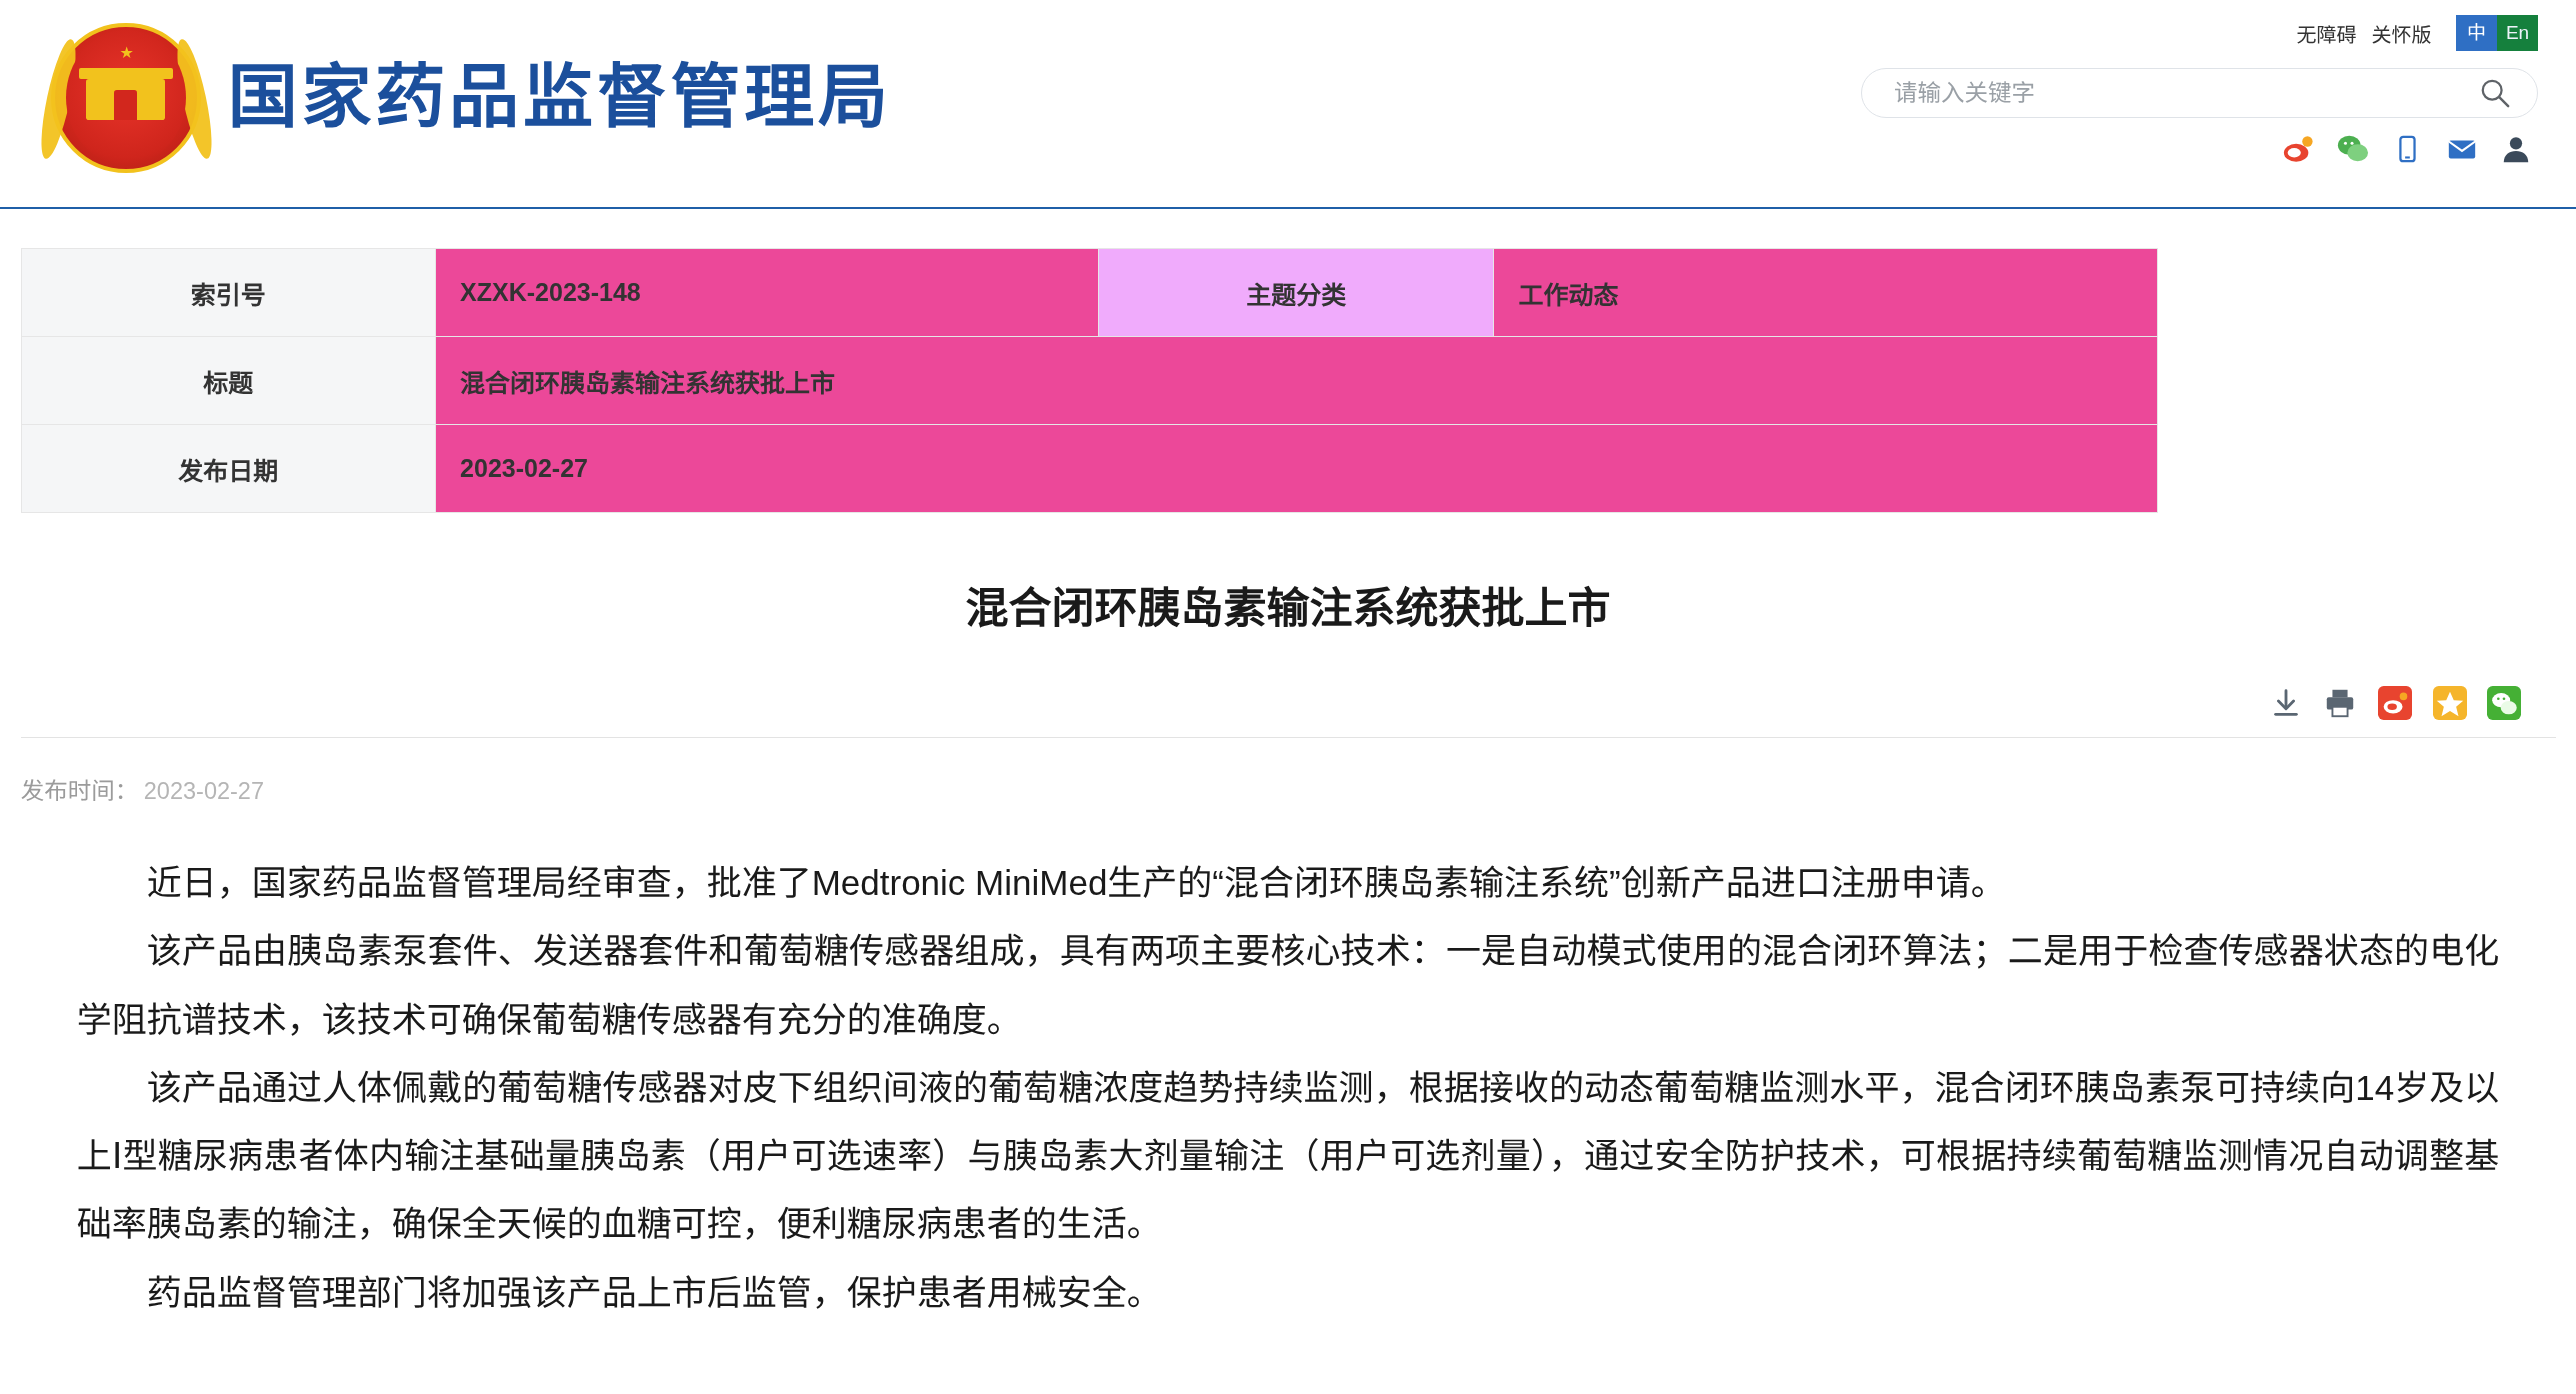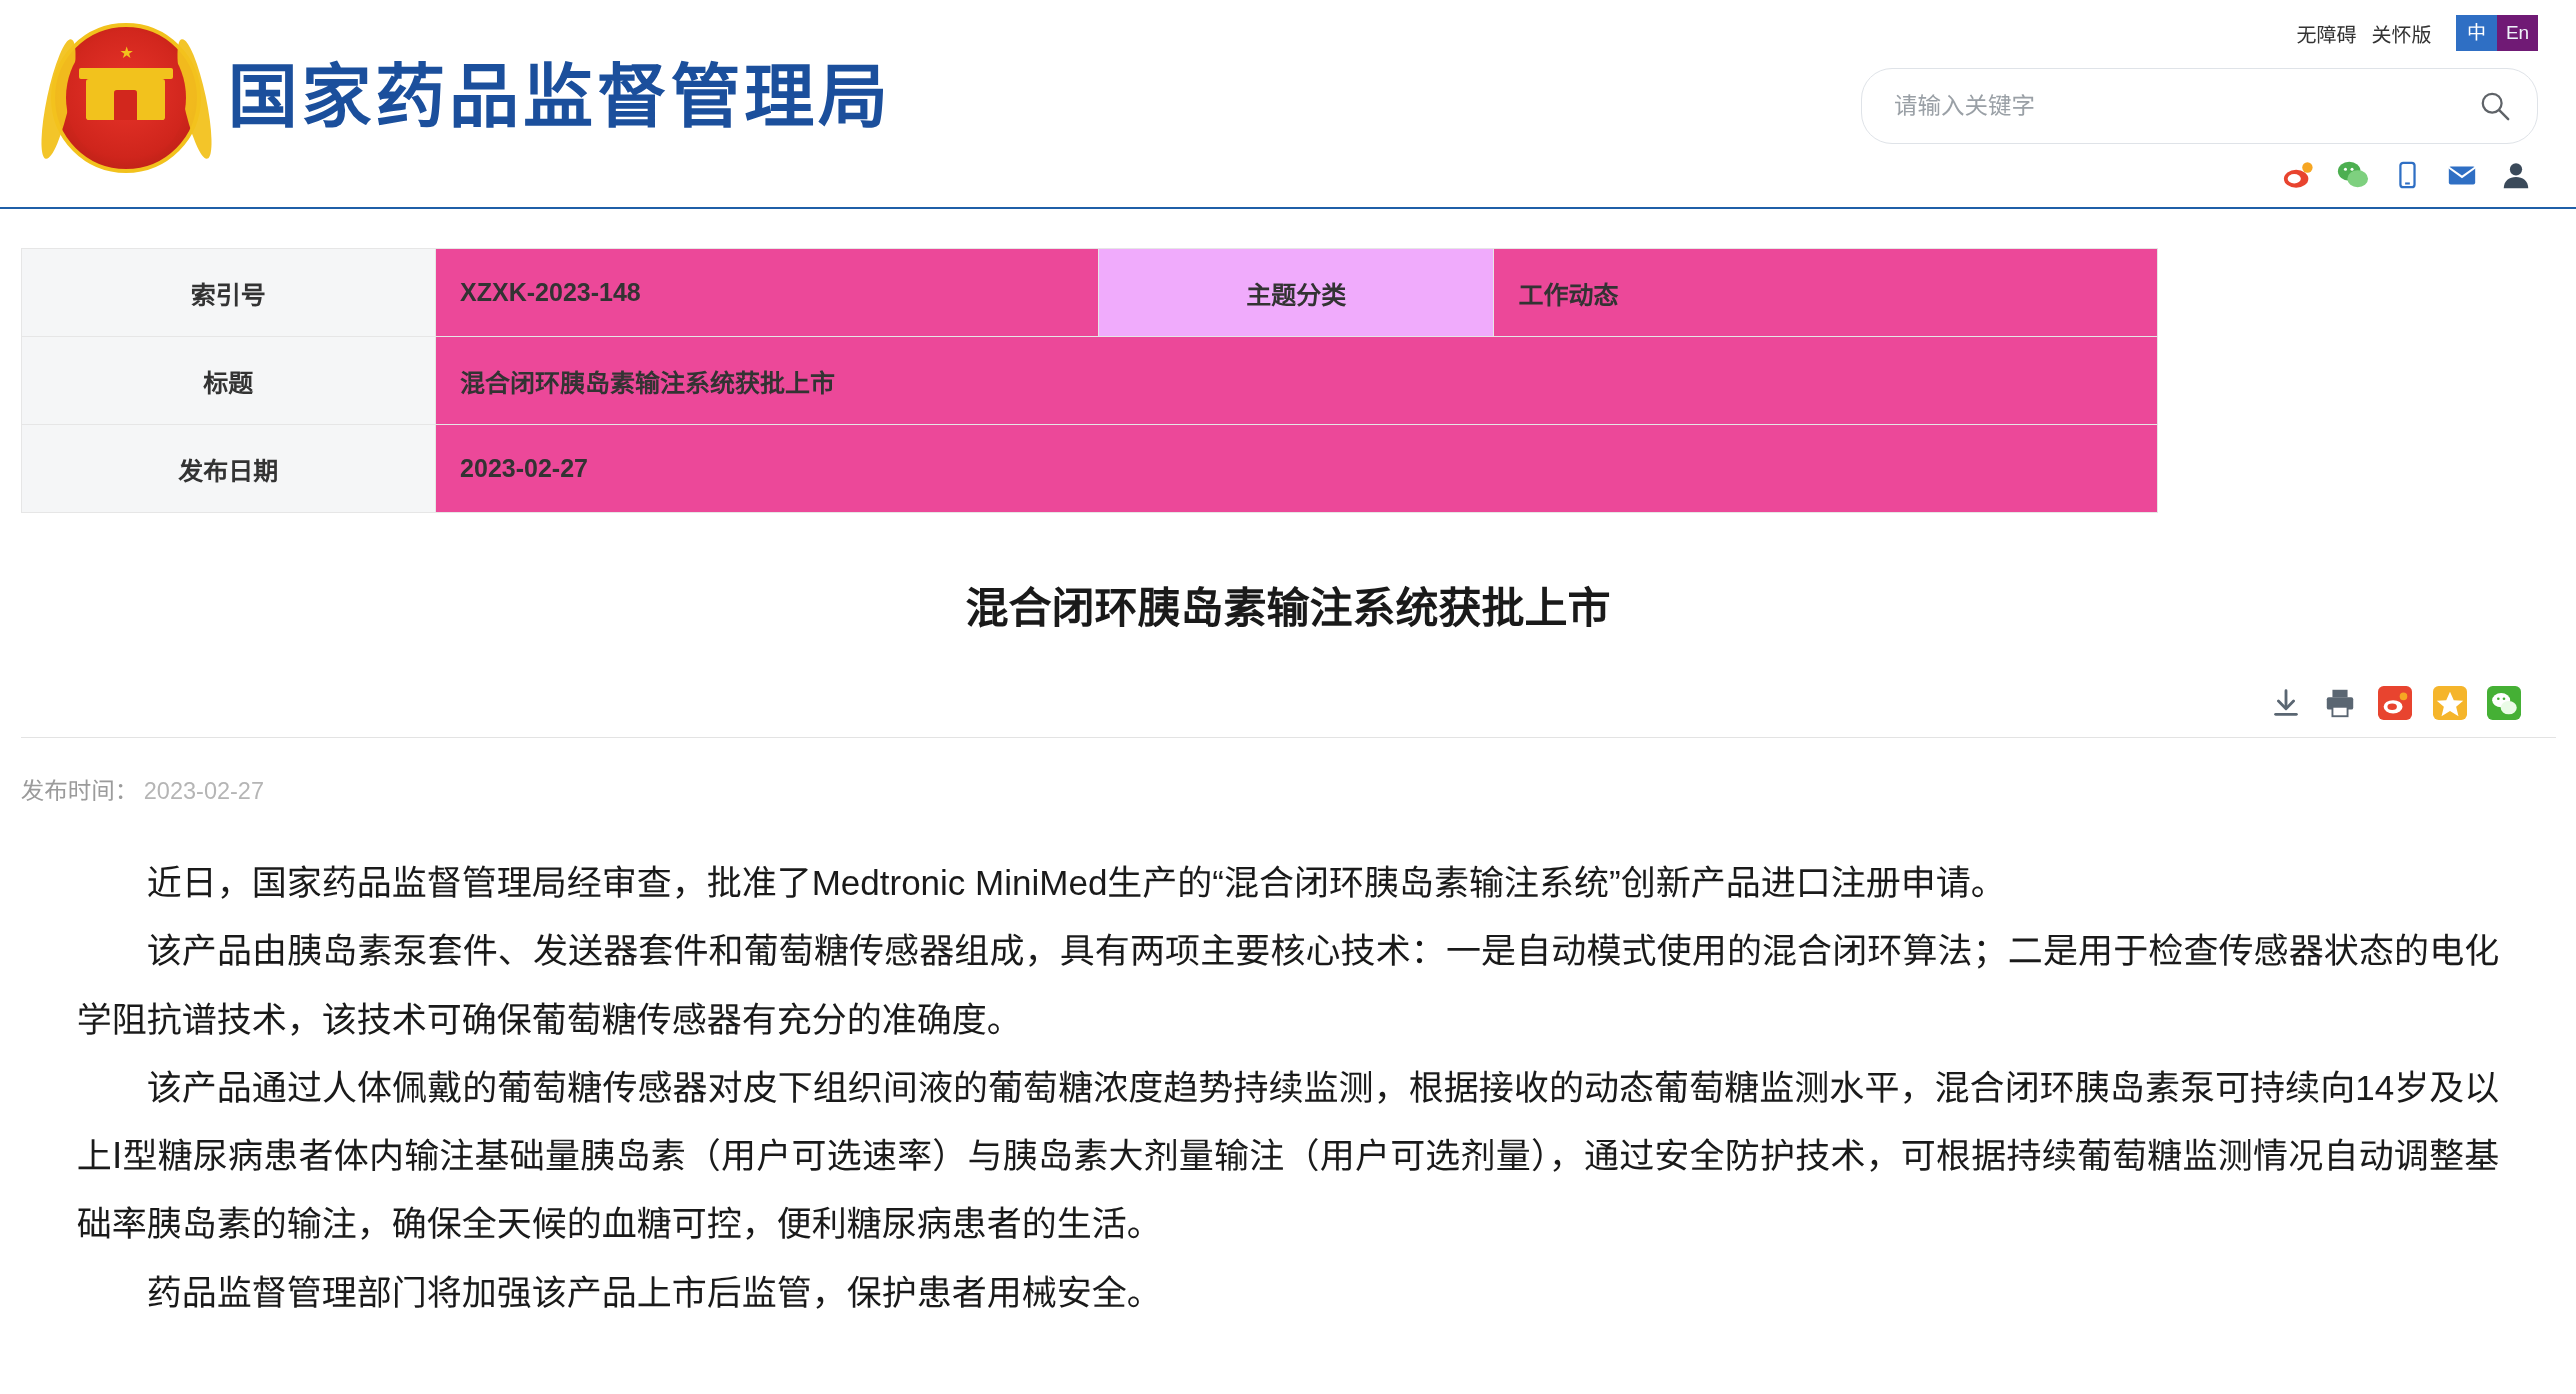--- a/index.html
+++ b/index.html
@@ -99,25 +99,25 @@
   }
   .top-links .lk { cursor: pointer; }
   .lang-switch { display: flex; margin-left: 9.4px; }
   .lang-switch span {
     display: inline-block;
     width: 41px; height: 36px; line-height: 36px;
     text-align: center;
     font-size: 19px;
   }
   .lang-cn { background: #2f6fc4; color: #fff; }
-  .lang-en { background: #701a75; color: #eef3fa; }
+  .lang-en { background: #15803d; color: #eef3fa; }
 
   .search-box {
     margin-top: 17px;
-    height: 76px;
+    height: 50px;
     border: 1.9px solid #dfe3e8;
     border-radius: 31px;
     display: flex; align-items: center;
     padding: 0 26px 0 30px;
     background: #fff;
   }
   .search-box input {
     flex: 1;
     border: none; outline: none;
     font-size: 23.5px;

